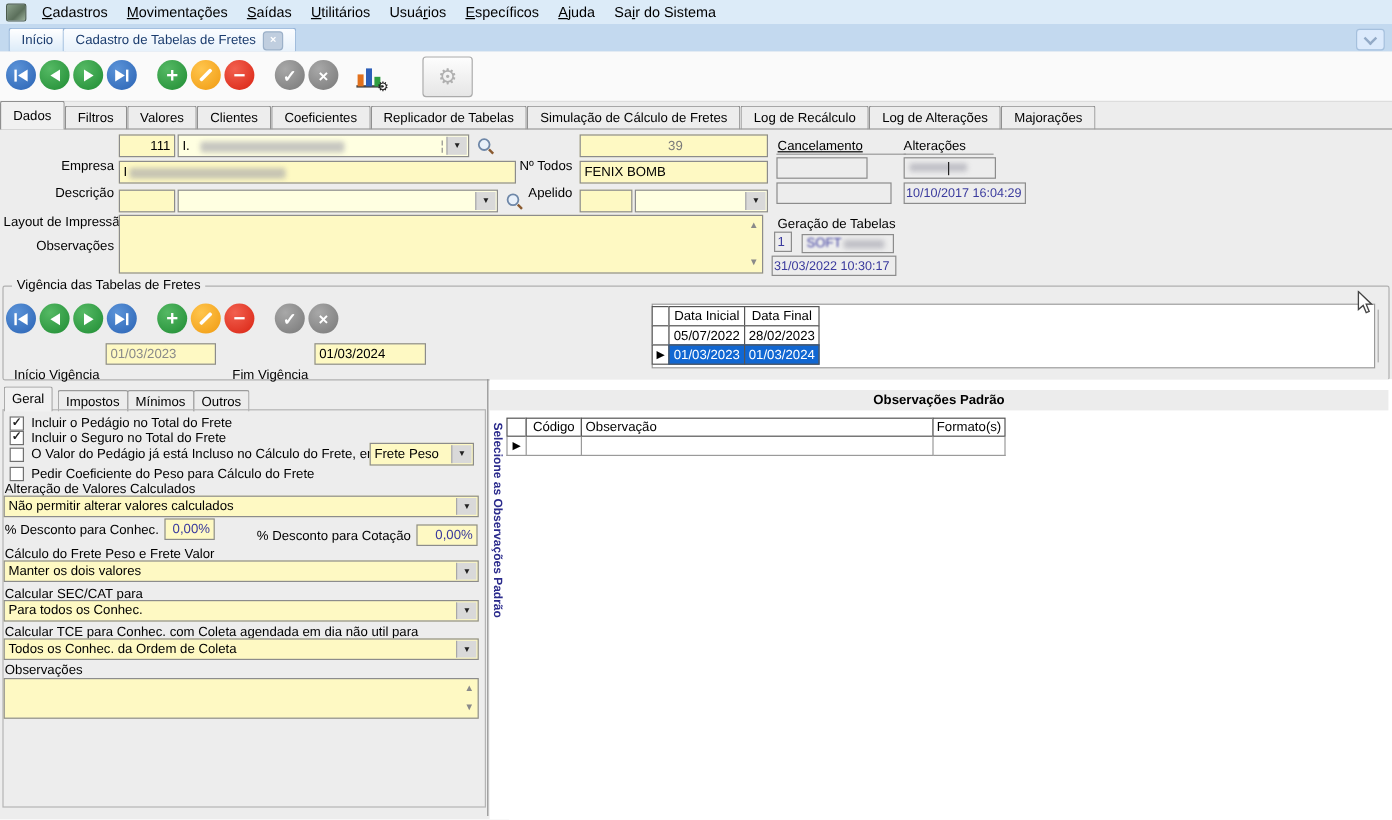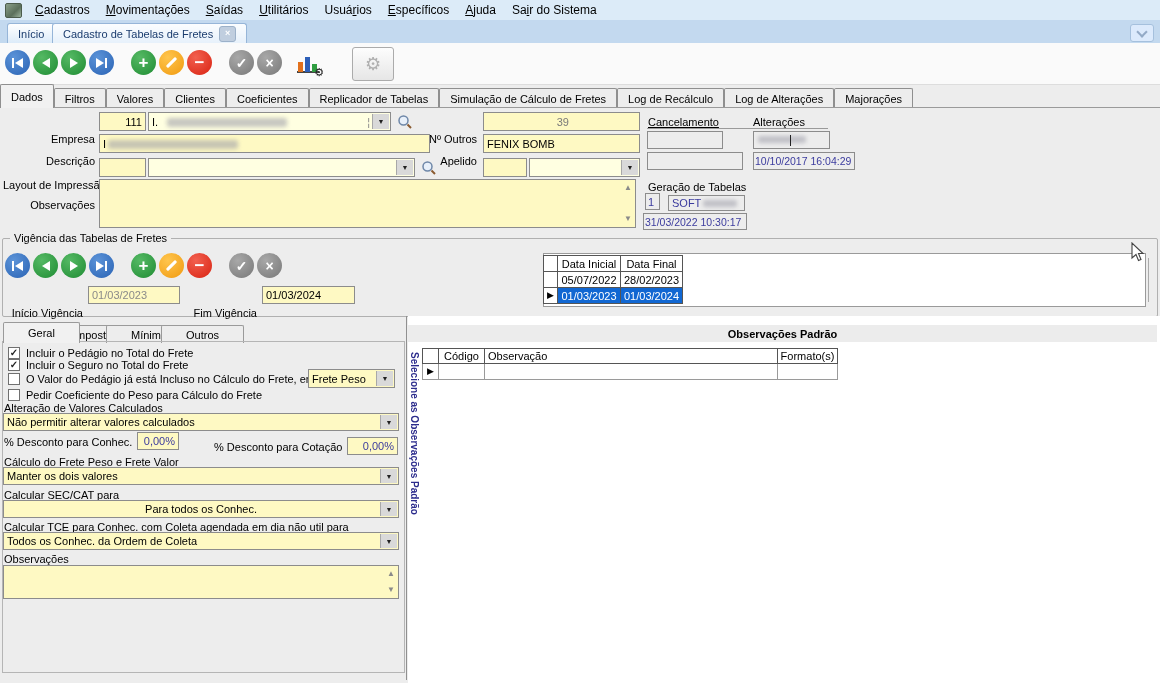--- a/index.html
+++ b/index.html
@@ -62,21 +62,21 @@
   
   #viggroup{left:2px;top:238px;width:1154px;height:77px;border:1px solid #b0b0b0;border-radius:2px;}
   #viglegend{left:10px;top:232px;background:#ededed;padding:0 4px;}
   
   .gridbox{position:absolute;background:#fff;border:1px solid #9a9a9a;box-sizing:border-box;}
   .gc{position:absolute;box-sizing:border-box;border:1px solid #555;background:#fff;display:flex;align-items:center;justify-content:center;white-space:nowrap;overflow:hidden;}
   .gcell{position:absolute;box-sizing:border-box;border-right:1px solid #9a9a9a;border-bottom:1px solid #9a9a9a;display:flex;align-items:center;justify-content:center;white-space:nowrap;}
   .selrow{background:#1167d2 !important;color:#fff;}
   .marker{font-size:9px;line-height:1;}
   
-  .stab{position:absolute;display:inline-flex;align-items:center;padding:0 24px;height:17px;border:1px solid #9a9a9a;border-bottom:none;border-radius:2px 2px 0 0;background:#ededed;}
+  .stab{position:absolute;display:inline-flex;align-items:center;padding:0 6px;height:17px;border:1px solid #9a9a9a;border-bottom:none;border-radius:2px 2px 0 0;background:#ededed;}
   .stab.active{height:20px;background:#f1f1f1;z-index:2;}
   #panel{left:2px;top:341px;width:403px;height:332px;border:1px solid #b5b5b5;box-sizing:border-box;}
   .cbx{position:absolute;width:12px;height:12px;background:#fff;border:1px solid #707070;box-sizing:border-box;
        display:flex;align-items:center;justify-content:center;font-size:10px;font-weight:bold;color:#222;line-height:1;}
   
   #rightpanel{left:408px;top:316px;width:752px;height:367px;background:#fff;}
   #obsband{left:408px;top:325px;width:749px;height:17px;background:#ececec;display:flex;align-items:center;justify-content:center;font-weight:bold;}
   .vtxt{position:absolute;writing-mode:vertical-rl;color:#2b2b8c;font-weight:bold;font-size:10px;white-space:nowrap;}
   #splitter{left:406px;top:316px;width:1px;height:364px;background:#909090;}
   #vscroll{left:1148px;top:258px;width:1px;height:44px;background:#aaaaaa;}
@@ -171,21 +171,21 @@
   <div class="inp yellow" style="left:148px;top:112px;width:243px;height:19px;">
     <span>I.</span>
     <span class="smudge" style="left:18px;top:5px;width:120px;"></span>
     <span style="position:absolute;right:20px;color:#888;">¦</span>
     <span class="arw">▼</span>
   </div>
   <svg class="abs" style="left:397px;top:114px;" width="16" height="16">
       <circle cx="6.5" cy="6.5" r="4.5" fill="#e8f0fa" stroke="#6e87a8" stroke-width="1.5"></circle>
       <line x1="10.5" y1="10.5" x2="14" y2="14" stroke="#8a5a30" stroke-width="2"></line>
     </svg>
-  <span class="flbl" style="left:402px;top:117px;width:75px;">Nº Outros</span>
+  <span class="flbl" style="left:402px;top:117px;width:75px;">Nº Todos</span>
   <div class="inp" style="left:483px;top:112px;width:157px;height:19px;justify-content:flex-end;padding-right:70px;color:#7a7a7a;">39</div>
 
   <span class="flbl" style="left:3px;top:139px;width:92px;">Descrição</span>
   <div class="inp" style="left:99px;top:134px;width:331px;height:19px;">
     <span>I</span>
     <span class="smudge" style="left:8px;top:5px;width:130px;"></span>
   </div>
   <span class="flbl" style="left:402px;top:139px;width:75px;">Apelido</span>
   <div class="inp" style="left:483px;top:134px;width:157px;height:19px;">FENIX BOMB</div>
 
@@ -322,21 +322,21 @@
   <span class="llbl" style="left:214px;top:441px;">% Desconto para Cotação</span>
   <div class="inp navy" style="left:347px;top:437px;width:51px;height:18px;justify-content:flex-end;">0,00%</div>
 
   <span class="llbl" style="left:4px;top:456px;">Cálculo do Frete Peso e Frete Valor</span>
   <div class="inp" style="left:3px;top:467px;width:396px;height:18px;">
     <span>Manter os dois valores</span>
     <span class="arw">▼</span>
   </div>
 
   <span class="llbl" style="left:4px;top:489px;">Calcular SEC/CAT para</span>
-  <div class="inp" style="left:3px;top:500px;width:396px;height:18px;justify-content:center;">
+  <div class="inp" style="left:3px;top:500px;width:396px;height:18px;">
     <span>Para todos os Conhec.</span>
     <span class="arw">▼</span>
   </div>
 
   <span class="llbl" style="left:4px;top:521px;">Calcular TCE para Conhec. com  Coleta agendada em dia não util para</span>
   <div class="inp" style="left:3px;top:532px;width:396px;height:18px;">
     <span>Todos os Conhec. da Ordem de Coleta</span>
     <span class="arw">▼</span>
   </div>
 

